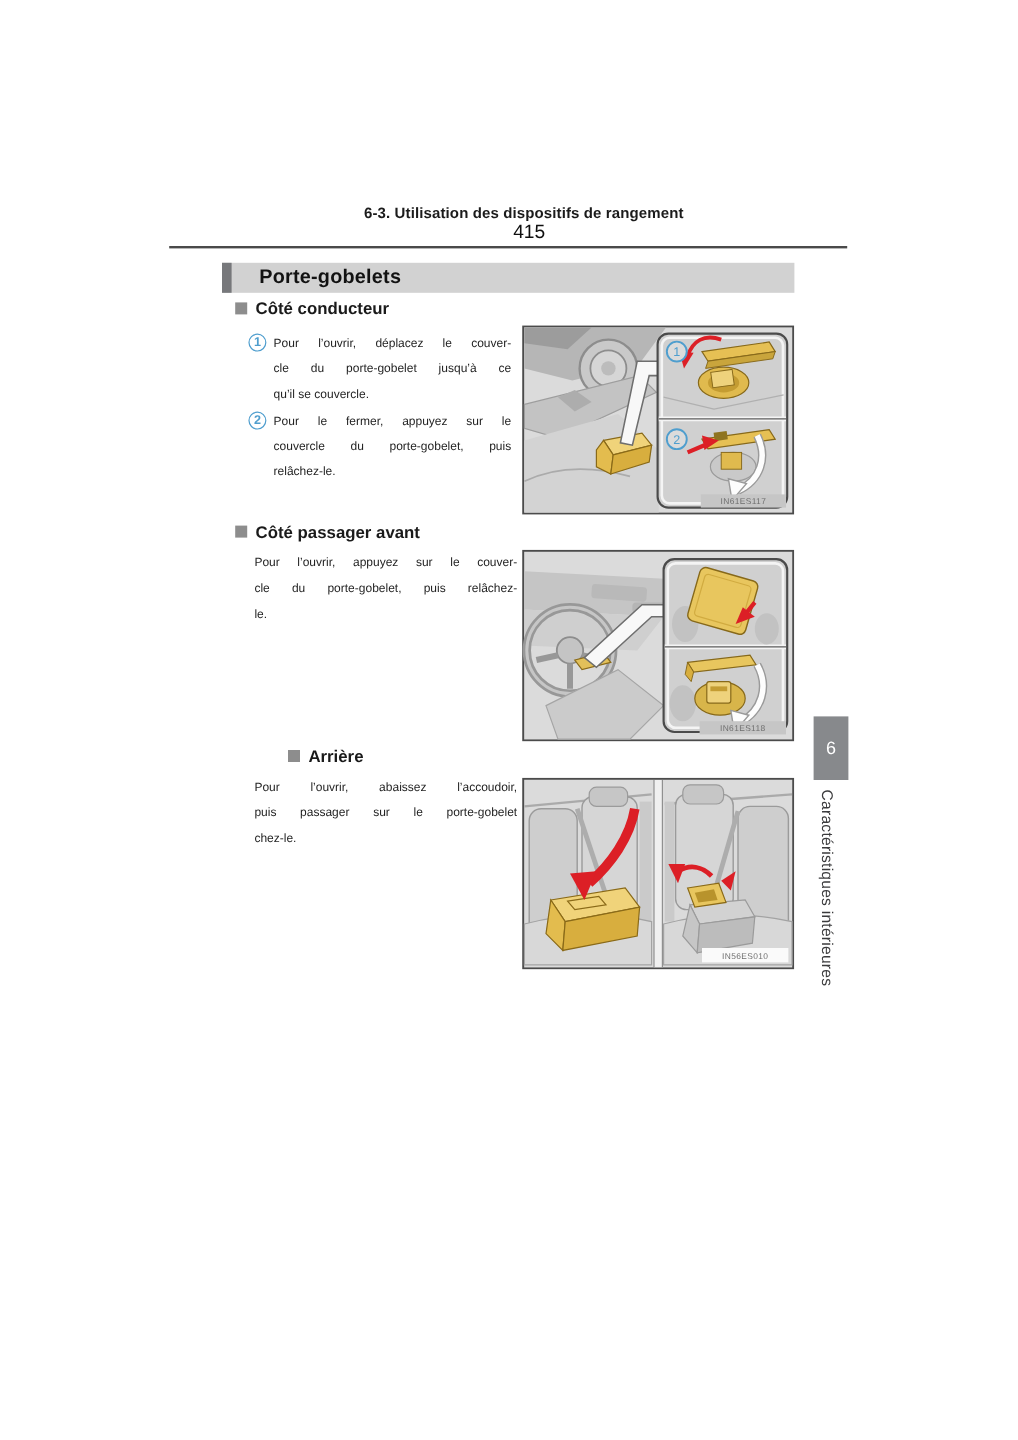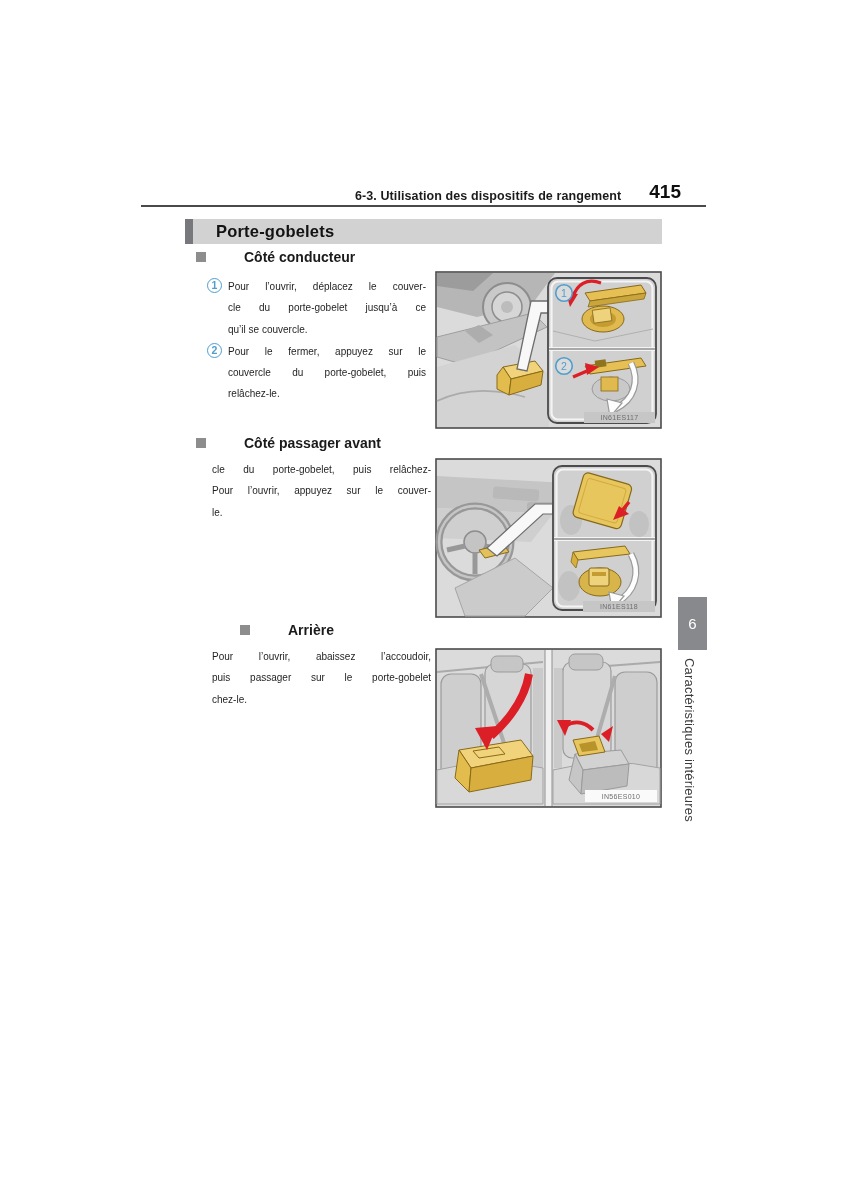--- a/index.html
+++ b/index.html
@@ -2,37 +2,37 @@
 <html><head>
 <meta charset="utf-8">
 <style>
   html, body { margin:0; padding:0; background:#ffffff; }
   .page {
     position:relative; width:848px; height:1200px; background:#ffffff;
     font-family:"Liberation Sans","DejaVu Sans",sans-serif; overflow:hidden;
   }
   
   .header {
-    position:absolute; left:135px; top:181px; width:565px; height:22px;
-    display:flex; align-items:flex-end; justify-content:flex-end;
+    position:absolute; left:154px; top:181px; width:565px; height:22px;
+    display:flex; align-items:center; justify-content:flex-end;flex-direction:column;
   }
   .breadcrumb { font-size:12.5px; font-weight:700; color:#1b1b1b; letter-spacing:.1px; }
-  .page-number { font-size:19px; font-weight:700; color:#0f0f0f; margin-left:28px; margin-right:19px; }
+  .page-number { font-size:16px; font-weight:400; color:#0f0f0f; margin-left:28px; margin-right:19px; }
   .header-rule { position:absolute; left:141px; top:205px; width:565px; height:2px; background:#4a4a4a; }
   
   .section-bar {
     position:absolute; left:185px; top:219px; width:477px; height:25px;
     background:#d2d2d2; border-left:8px solid #77787b; box-sizing:border-box;
     display:flex; align-items:center;
   }
   .section-title { font-size:16.5px; font-weight:600; color:#121212; padding-left:23px; letter-spacing:.2px; }
   
   .subheading { position:absolute; display:flex; align-items:center; gap:7px; }
   .subheading .bullet { width:10px; height:10px; background:#8d8d8d; flex:0 0 auto; }
-  .subheading .label { font-size:14px; font-weight:700; color:#1a1a1a;margin-left:31px; }
+  .subheading .label { font-size:14px; font-weight:700; color:#1a1a1a; }
   #sub1 { left:196px; top:249px; }
   #sub2 { left:196px; top:435px; }
   #sub3 { left:196px; top:622px;padding-left:44px; }
   
   .steps { position:absolute; left:207px; top:276px; width:222px; }
   .step { display:grid; grid-template-columns:21px 198px; }
   .step + .step { margin-top:1px; }
   .step-circle {
     width:15px; height:15px; box-sizing:border-box; border:1.5px solid #4f9ece; border-radius:50%;
     color:#4f9ece; font-size:10.5px; line-height:12.5px; text-align:center; margin-top:2px; font-weight:600;
@@ -151,22 +151,22 @@
       <rect x="149" y="141" width="71" height="11" fill="#c6c6c6"></rect>
       <text x="184.5" y="149.3" text-anchor="middle" font-size="7" fill="#6e6e6e" letter-spacing="0.3">IN61ES117</text>
     </svg>
   </div>
 
   <div class="subheading" id="sub2">
     <span class="bullet"></span>
     <span class="label">Côté passager avant</span>
   </div>
   <div class="para body-lines" id="para2">
+      <div>Pour l’ouvrir, appuyez sur le couver-</div>
       <div>cle du porte-gobelet, puis relâchez-</div>
-      <div>Pour l’ouvrir, appuyez sur le couver-</div>
       <div>le.</div>
     </div>
 
   <div class="figure" id="fig2">
     <svg viewBox="0 0 227 160">
       <rect x="1" y="1" width="225" height="158" fill="#dbdbdb" stroke="#4b4b4b" stroke-width="1.6"></rect>
 
       <polygon points="2,18 150,26 118,56 2,50" fill="#c5c5c5"></polygon>
       <polygon points="2,50 118,56 96,84 2,80" fill="#cfcfcf"></polygon>
       <rect x="92" y="44" width="34" height="9" rx="3" fill="#b5b5b5"></rect>

